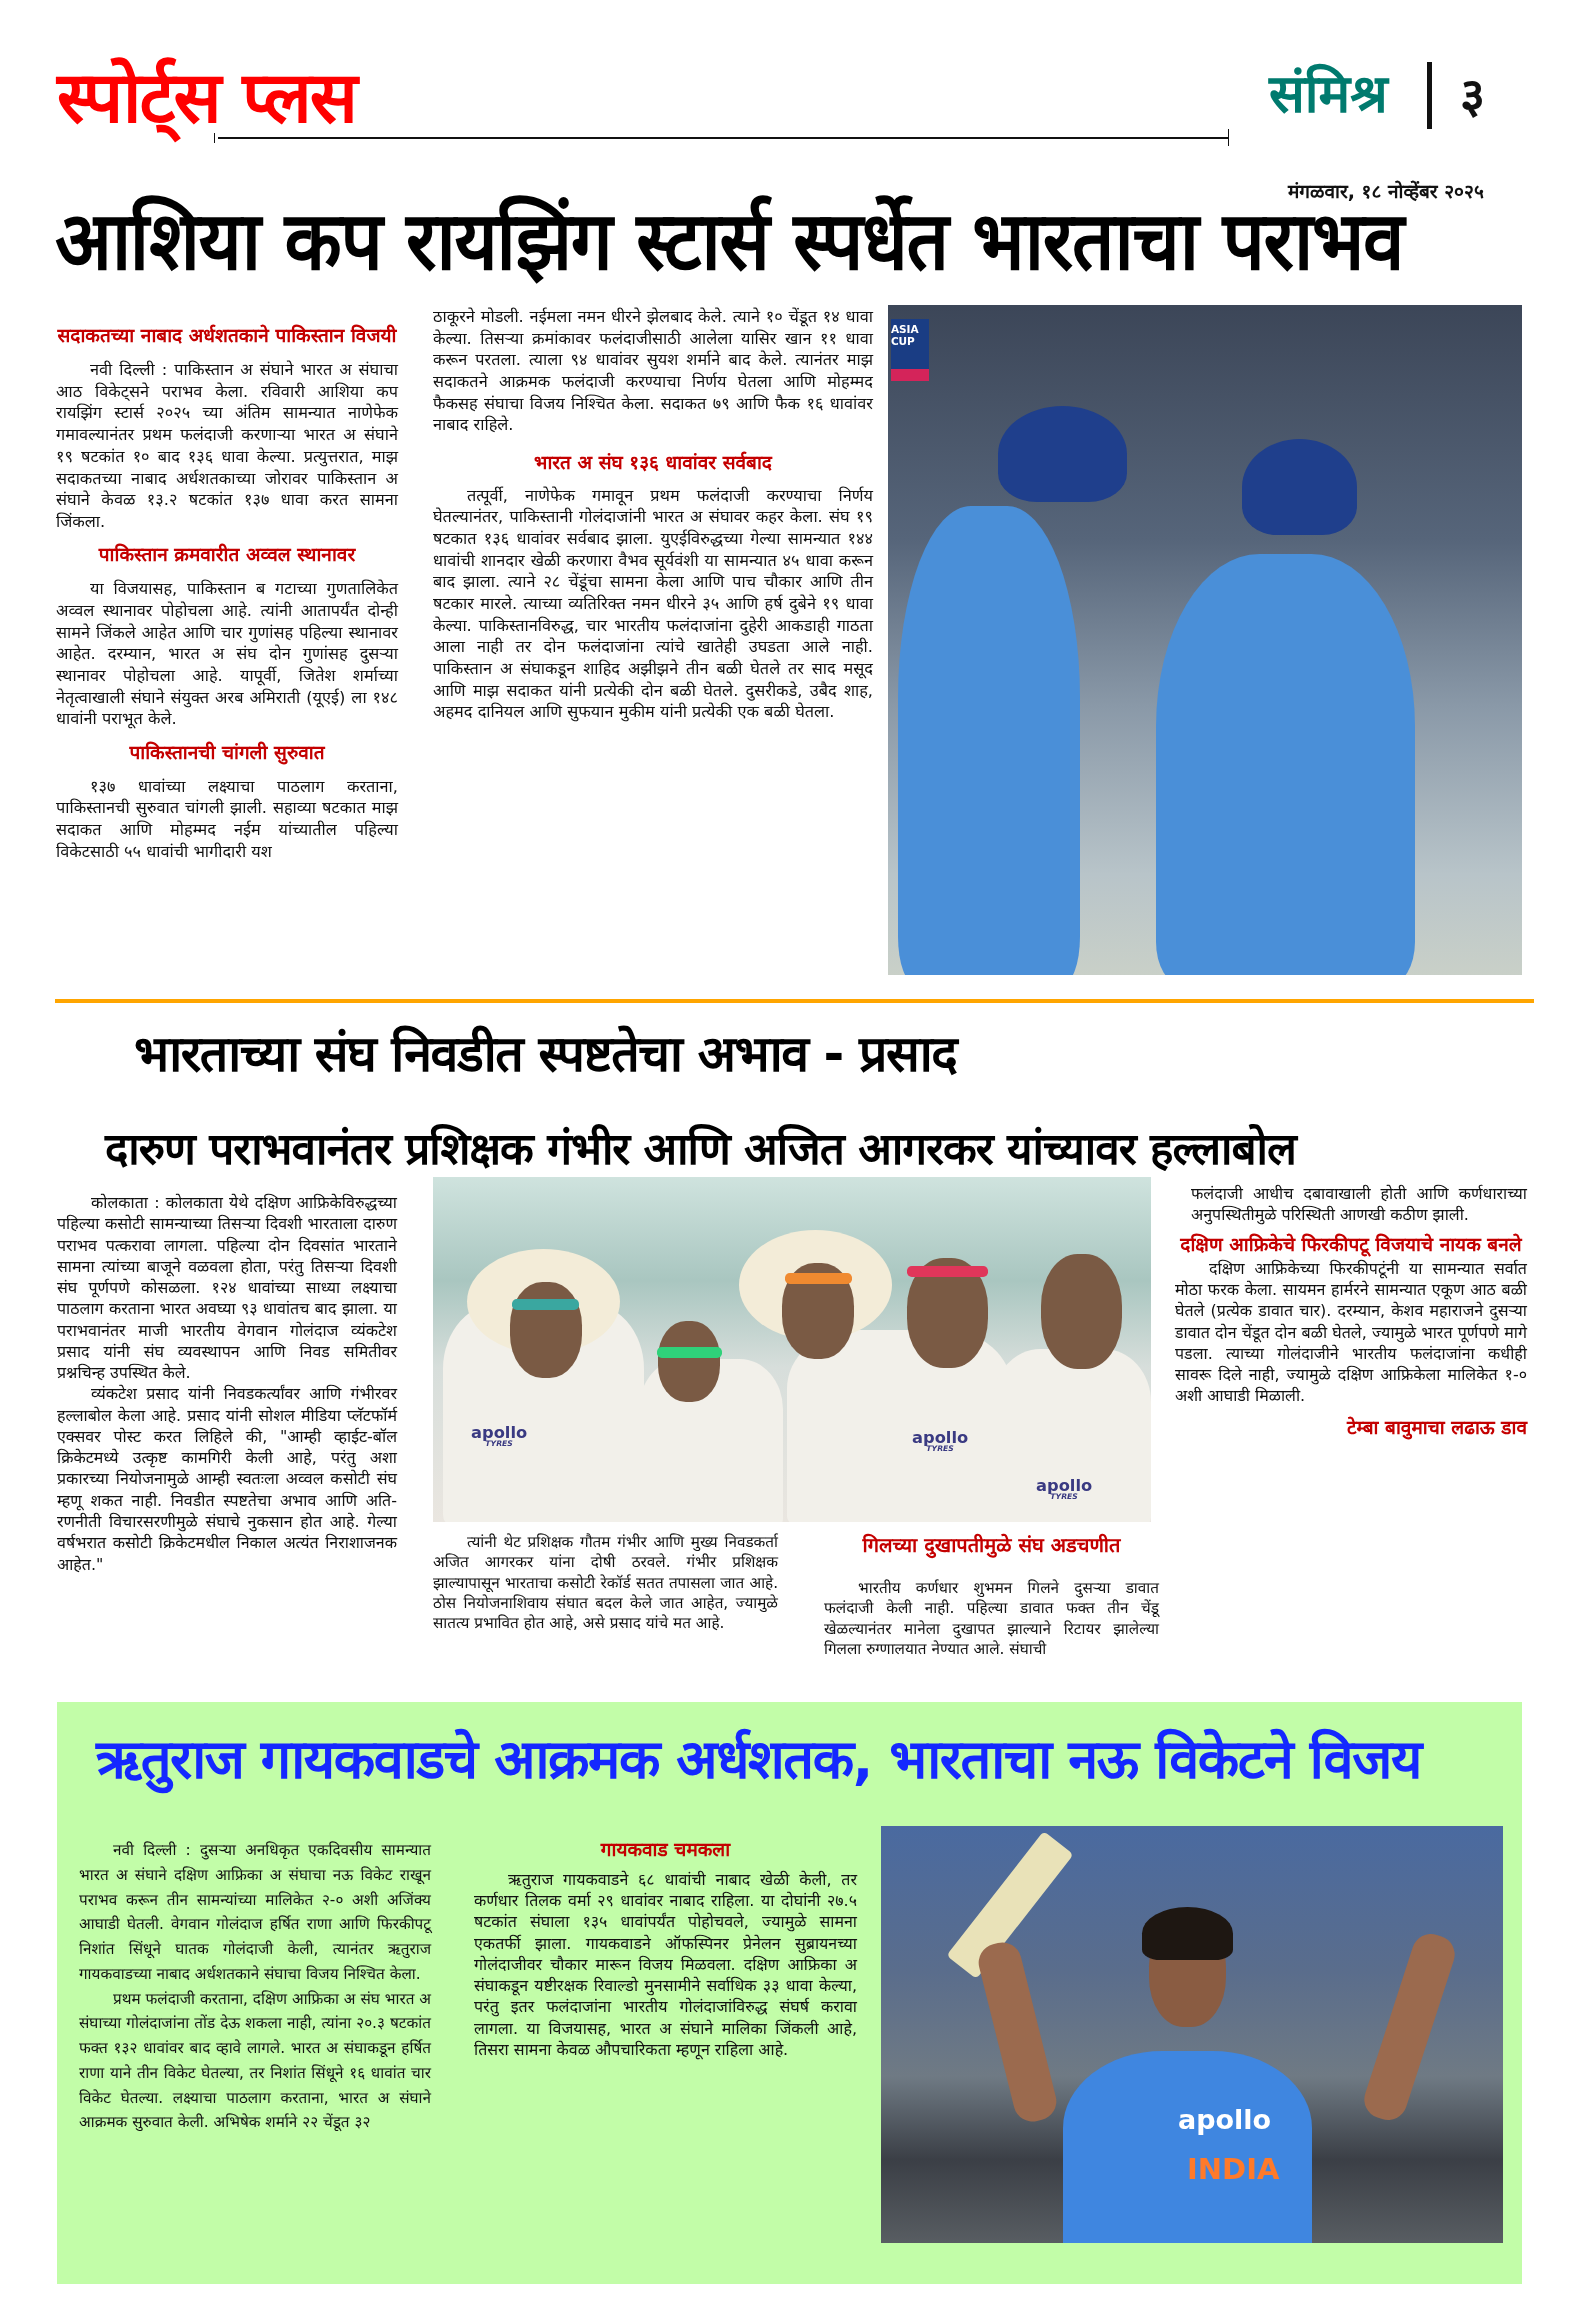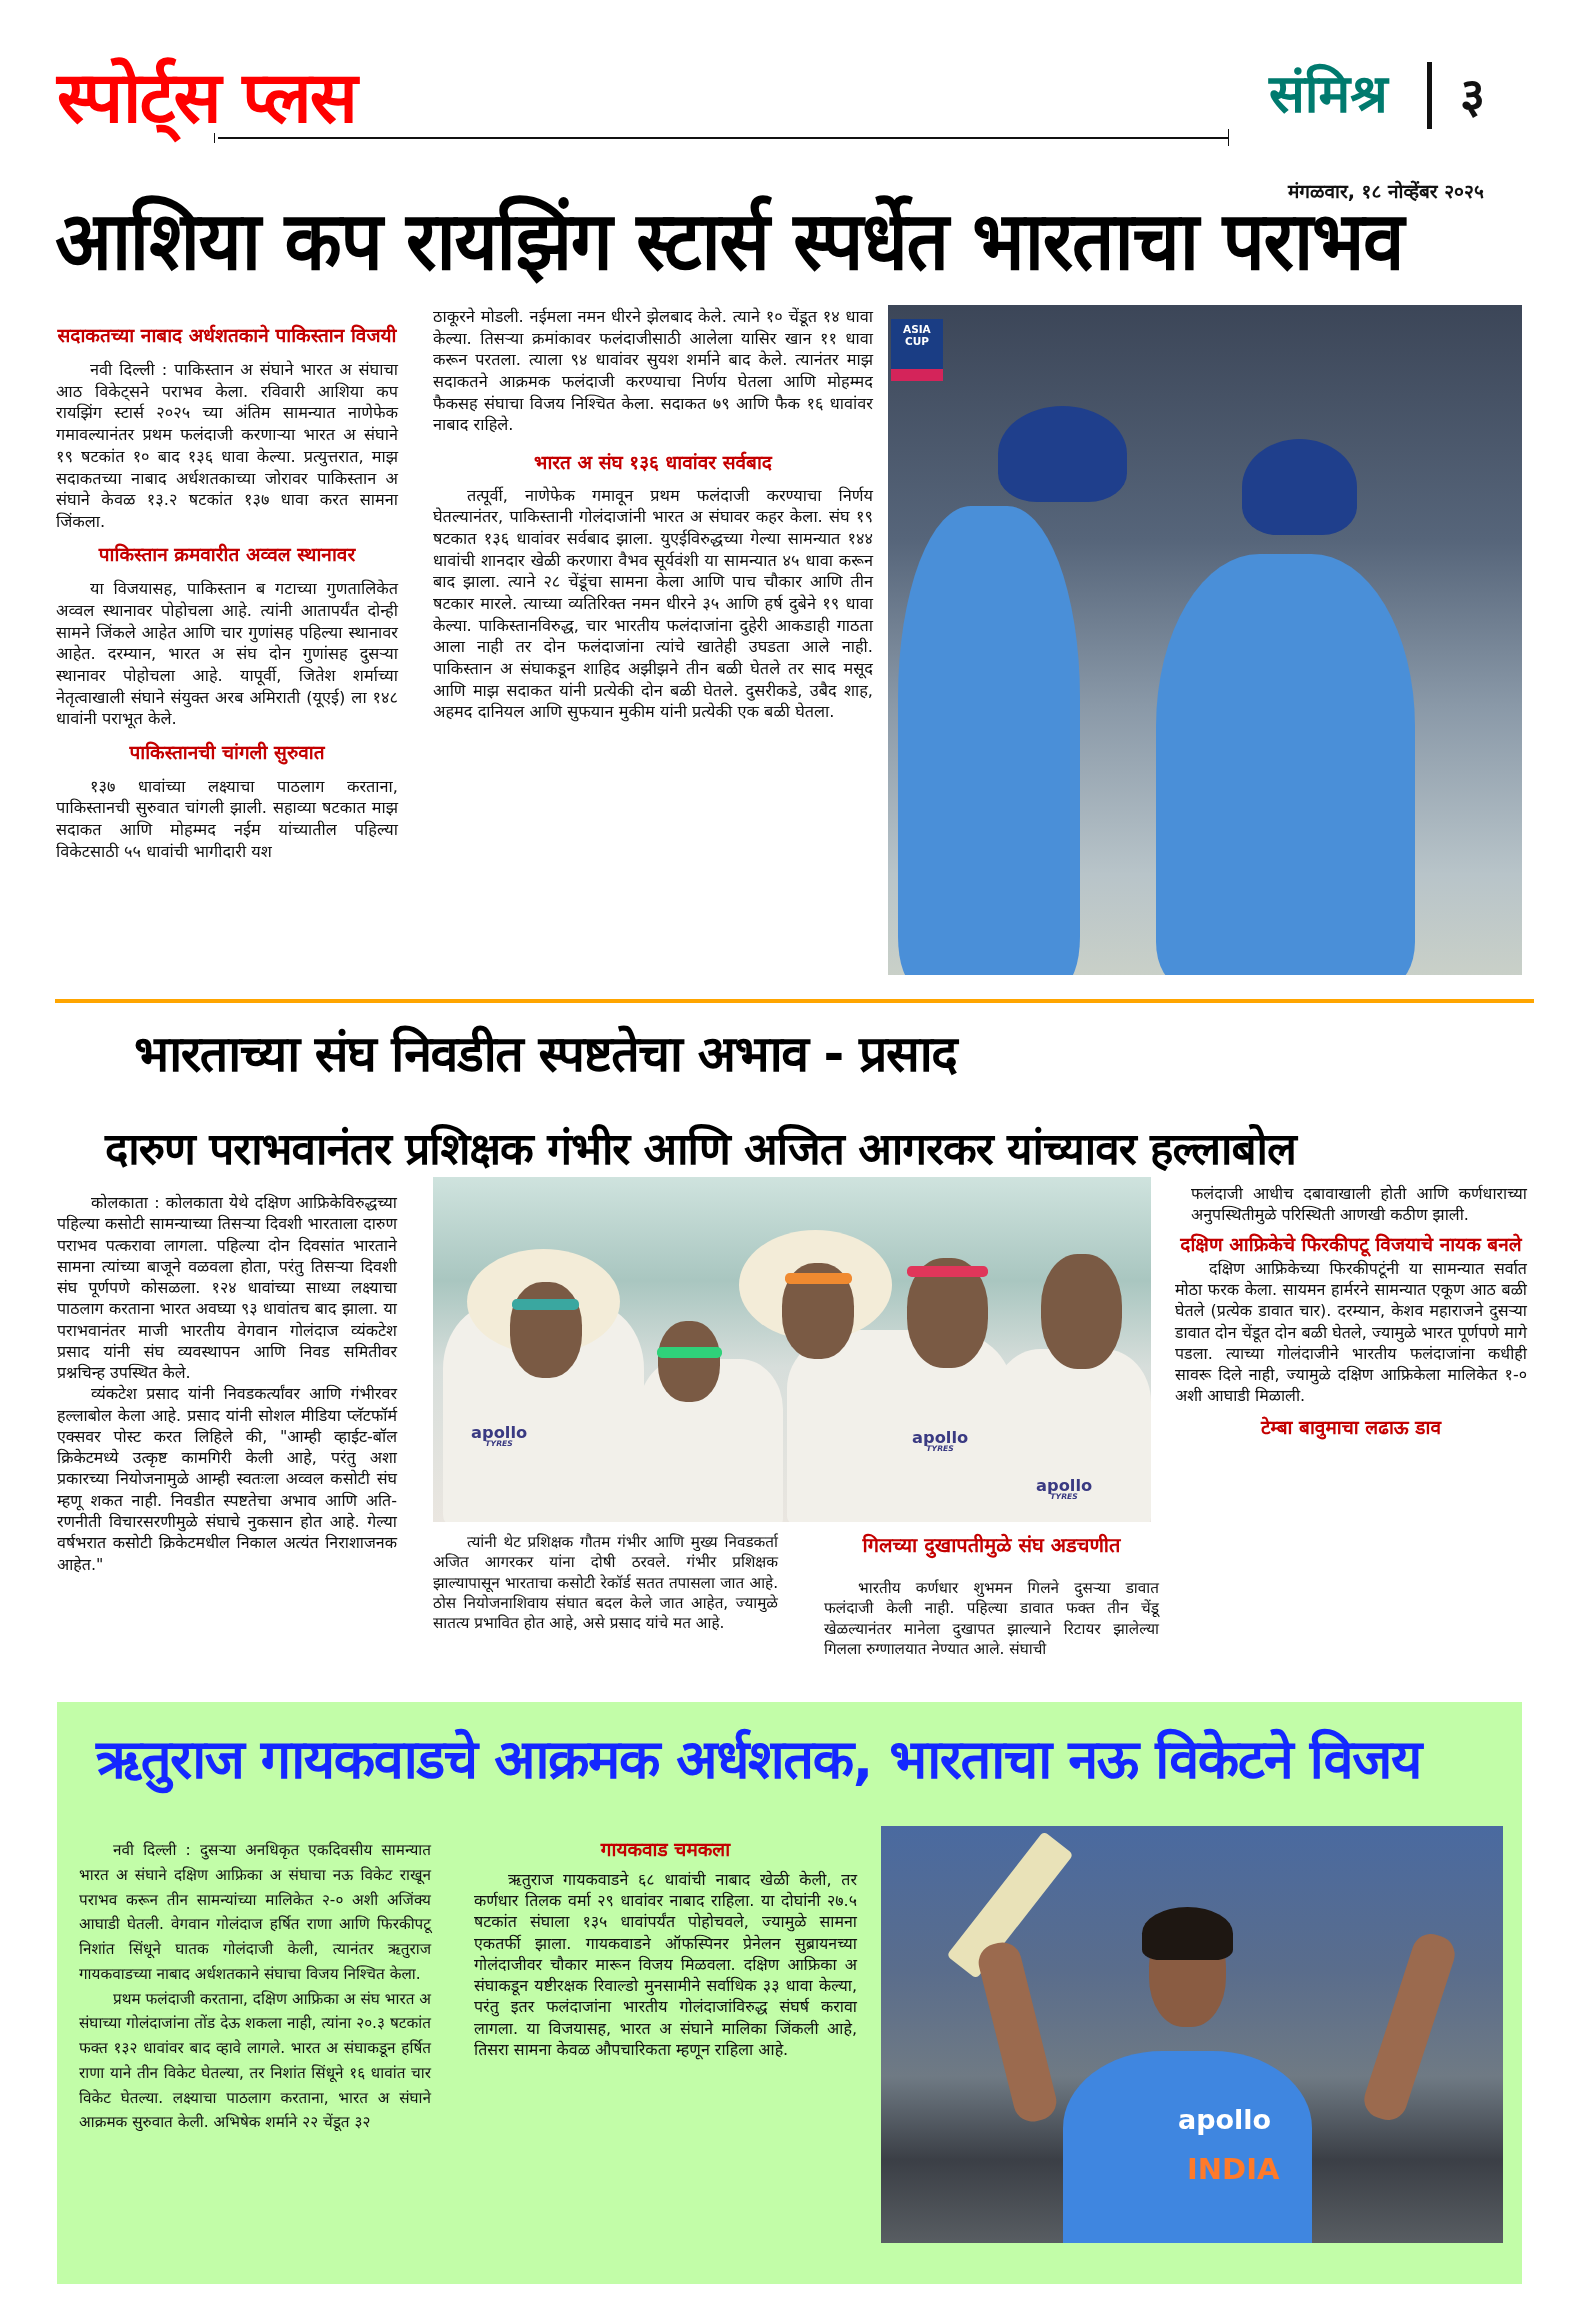--- a/index.html
+++ b/index.html
@@ -18,21 +18,21 @@
   .h-main{font-weight:bold;color:#000;line-height:1;white-space:nowrap;letter-spacing:-1.4px;}
   .h1{left:55px;top:201px;font-size:81px;transform:scaleX(0.92);transform-origin:left top;}
   .sub{font-weight:bold;color:#c40000;text-align:center;line-height:1.35;}
   .body{font-size:16.3px;line-height:1.33;text-align:justify;color:#111;}
   .body p{margin:0;text-indent:34px;}
   .photo{overflow:hidden;}
   
   .photo1{left:888px;top:305px;width:634px;height:670px;background:linear-gradient(180deg,#3c4658 0%,#56657a 35%,#8a99a8 60%,#b8c4c9 85%,#c9d0c8 100%);}
   .player{position:absolute;border-radius:40% 40% 10% 10%;background:#4a8fd8;}
   .helmet{position:absolute;border-radius:50% 50% 30% 30%;background:#1f3f8c;}
-  .asia-logo{position:absolute;left:2.9px;top:14.4px;width:52px;height:62px;background:#1a3d84;color:#fff;font-size:10.5px;font-weight:bold;text-align:center;line-height:1.1;padding-top:4.8px;box-sizing:border-box;}
+  .asia-logo{position:absolute;left:2.9px;top:14.4px;width:38px;height:62px;background:#1a3d84;color:#fff;font-size:10.5px;font-weight:bold;text-align:left;line-height:1.1;padding-top:4.8px;box-sizing:border-box;}
   .asia-logo .strip{position:absolute;left:0;bottom:0;width:100%;height:12.4px;background:#d4245a;}
   
   .divider{left:55px;top:999px;width:1479px;height:4.3px;background:#ffa500;}
   .h2{left:134px;top:1029px;font-size:50px;}
   .h3{left:105px;top:1127px;font-size:44px;letter-spacing:-1px;}
   
   .photo2{left:433px;top:1177px;width:718px;height:345px;background:linear-gradient(180deg,#cfe3de 0%,#a9c6c0 30%,#d7dedb 55%,#eae6e0 100%);}
   .test-player{position:absolute;background:#f2f0ea;border-radius:30% 30% 5% 5%;}
   .hat{position:absolute;background:#f3ecd8;border-radius:50%;}
   .face{position:absolute;background:#7a5a44;border-radius:45%;}
@@ -150,21 +150,21 @@
 </div>
 
 <div class="abs" style="left:1175px;top:1183px;width:352px;">
   <div class="body" style="font-size:16px;margin-left:16px;">
       <p style="text-indent:0">फलंदाजी आधीच दबावाखाली होती आणि कर्णधाराच्या अनुपस्थितीमुळे परिस्थिती आणखी कठीण झाली.</p>
     </div>
   <div class="sub" style="font-size:19px;margin-top:6.7px;">दक्षिण आफ्रिकेचे फिरकीपटू विजयाचे नायक बनले</div>
   <div class="body" style="font-size:16px;">
       <p>दक्षिण आफ्रिकेच्या फिरकीपटूंनी या सामन्यात सर्वात मोठा फरक केला. सायमन हार्मरने सामन्यात एकूण आठ बळी घेतले (प्रत्येक डावात चार). दरम्यान, केशव महाराजने दुसऱ्या डावात दोन चेंडूत दोन बळी घेतले, ज्यामुळे भारत पूर्णपणे मागे पडला. त्याच्या गोलंदाजीने भारतीय फलंदाजांना कधीही सावरू दिले नाही, ज्यामुळे दक्षिण आफ्रिकेला मालिकेत १-० अशी आघाडी मिळाली.</p>
     </div>
-  <div class="sub" style="font-size:19px;margin-top:8.6px;">टेम्बा बावुमाचा लढाऊ डाव</div>
+  <div class="sub" style="font-size:19px;margin-top:8.6px;text-align:right;">टेम्बा बावुमाचा लढाऊ डाव</div>
 </div>
 
 <div class="abs green-box"></div>
 <div class="abs h-main h4">ऋतुराज गायकवाडचे आक्रमक अर्धशतक, भारताचा नऊ विकेटने विजय</div>
 
 <div class="abs" style="left:79px;top:1838px;width:352px;">
   <div class="body" style="font-size:15.3px;line-height:1.62;">
       <p>नवी दिल्ली : दुसऱ्या अनधिकृत एकदिवसीय सामन्यात भारत अ संघाने दक्षिण आफ्रिका अ संघाचा नऊ विकेट राखून पराभव करून तीन सामन्यांच्या मालिकेत २-० अशी अजिंक्य आघाडी घेतली. वेगवान गोलंदाज हर्षित राणा आणि फिरकीपटू निशांत सिंधूने घातक गोलंदाजी केली, त्यानंतर ऋतुराज गायकवाडच्या नाबाद अर्धशतकाने संघाचा विजय निश्चित केला.</p>
     </div>
   <div class="body" style="font-size:15.3px;line-height:1.62;">

